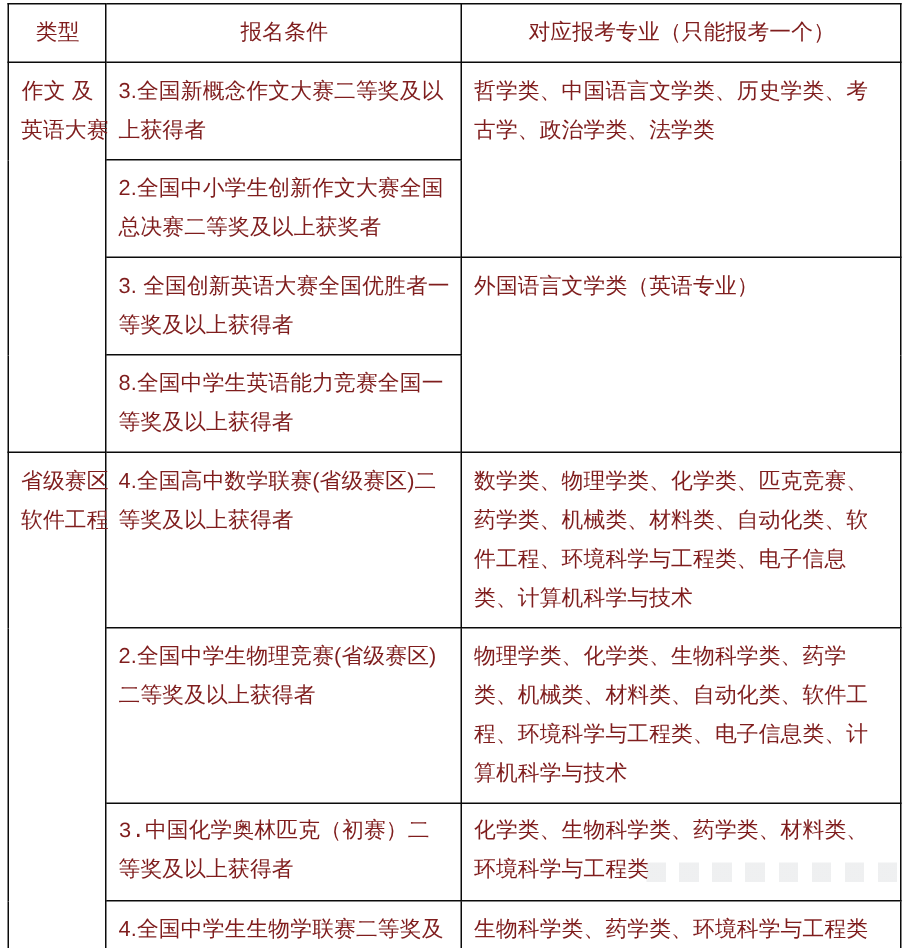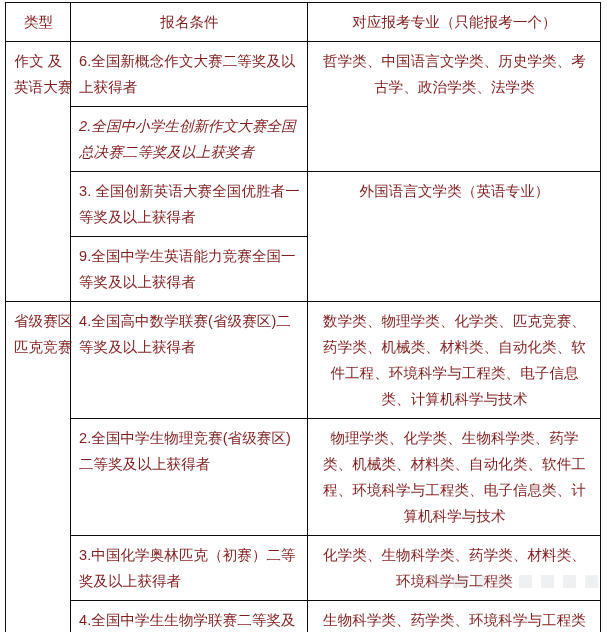--- a/index.html
+++ b/index.html
@@ -60,30 +60,30 @@
     vertical-align: middle;
     line-height: 28px;
     font-size: 15px;
     padding-left: 4px;
     padding-right: 4px;
     word-break: keep-all;
   }
   .cat-cell .cat-line { display: block; white-space: pre; }
 
   .cond-cell { text-align: left; }
-  .major-cell { text-align: center; }
+  .major-cell { text-align: left; }
 
   
   .r1 td { height: 45px; }
-  .r2 td { height: 46px; font-style: italic; }
+  .r2 td { height: 46px; }
   .r3 td { height: 44px; }
   .r4 td { height: 46px; }
   .r5 td { height: 104px; }
   .r6 td { height: 93px; }
-  .r7 td { height: 32px; }
+  .r7 td { height: 32px; font-family: Liberation Mono, monospace; }
   .r8 td { height: 41px; }
 
   .watermark {
     position: absolute;
     right: 6px;
     bottom: 44px;
     width: 170px;
     height: 13px;
     opacity: 0.16;
     pointer-events: none;
@@ -109,41 +109,41 @@
         <td>类型</td>
         <td>报名条件</td>
         <td>对应报考专业（只能报考一个）</td>
       </tr>
 
       <tr class="r1">
         <td class="cat-cell" rowspan="4">
           <span class="cat-line">作文 及</span>
           <span class="cat-line">英语大赛</span>
         </td>
-        <td class="cond-cell">6.全国新概念作文大赛二等奖及以上获得者</td>
+        <td class="cond-cell">3.全国新概念作文大赛二等奖及以上获得者</td>
         <td class="major-cell" rowspan="2">哲学类、中国语言文学类、历史学类、考古学、政治学类、法学类</td>
       </tr>
 
       <tr class="r2">
         <td class="cond-cell">2.全国中小学生创新作文大赛全国总决赛二等奖及以上获奖者</td>
       </tr>
 
       <tr class="r3">
         <td class="cond-cell">3. 全国创新英语大赛全国优胜者一等奖及以上获得者</td>
         <td class="major-cell" rowspan="2">外国语言文学类（英语专业）</td>
       </tr>
 
       <tr class="r4">
-        <td class="cond-cell">9.全国中学生英语能力竞赛全国一等奖及以上获得者</td>
+        <td class="cond-cell">8.全国中学生英语能力竞赛全国一等奖及以上获得者</td>
       </tr>
 
       <tr class="r5">
         <td class="cat-cell" rowspan="5">
           <span class="cat-line">省级赛区</span>
-          <span class="cat-line">匹克竞赛</span>
+          <span class="cat-line">软件工程</span>
         </td>
         <td class="cond-cell">4.全国高中数学联赛(省级赛区)二等奖及以上获得者</td>
         <td class="major-cell">数学类、物理学类、化学类、匹克竞赛、药学类、机械类、材料类、自动化类、软件工程、环境科学与工程类、电子信息类、计算机科学与技术</td>
       </tr>
 
       <tr class="r6">
         <td class="cond-cell">2.全国中学生物理竞赛(省级赛区) 二等奖及以上获得者</td>
         <td class="major-cell">物理学类、化学类、生物科学类、药学类、机械类、材料类、自动化类、软件工程、环境科学与工程类、电子信息类、计算机科学与技术</td>
       </tr>
 

